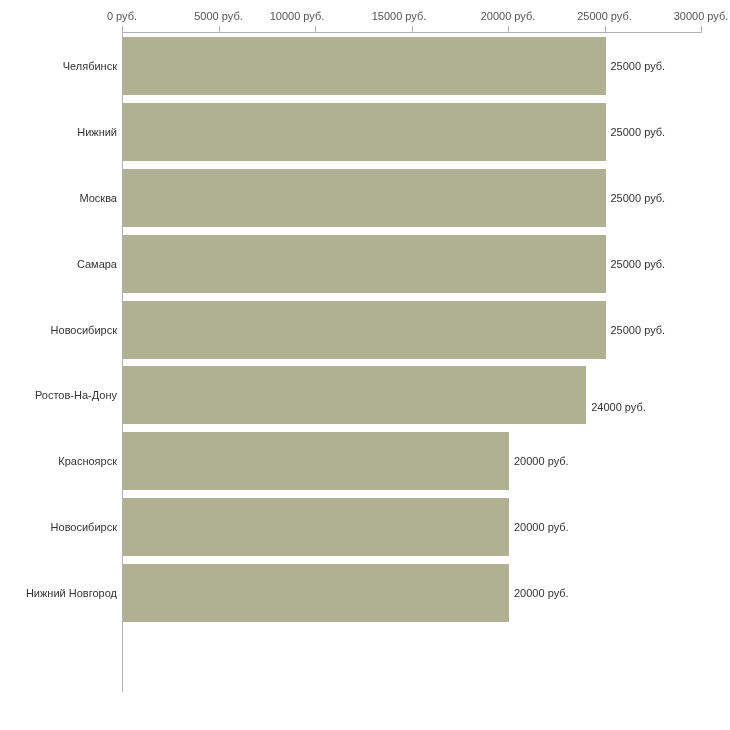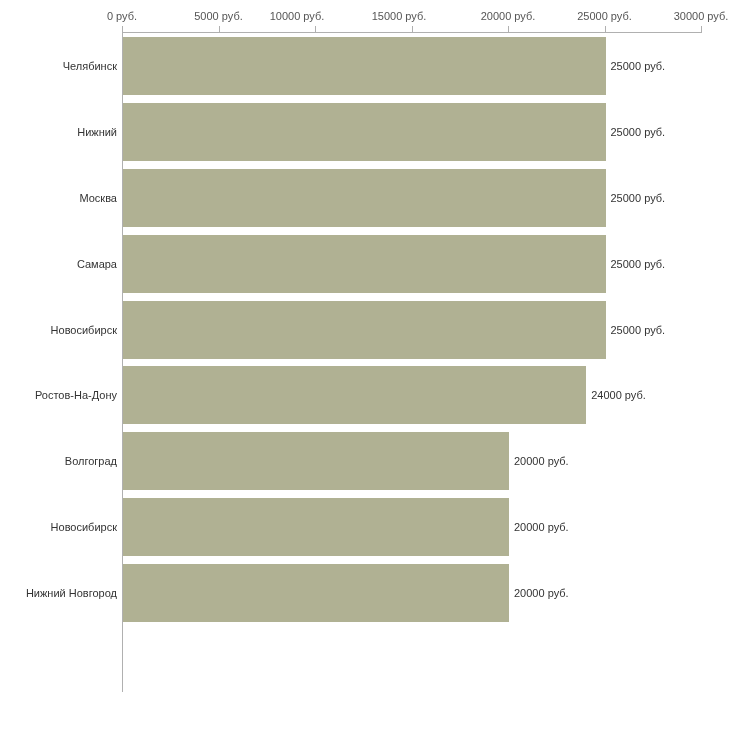--- a/index.html
+++ b/index.html
@@ -137,24 +137,24 @@
         <div class="bar-value" style="left: 482.5px;">25000 руб.</div>
       </div>
       <div class="row" style="height: 65.9px;">
         <div class="cat-label">Новосибирск</div>
         <div class="bar" title="Екатеринбург: 25000 руб." style="width: 482.5px; background: rgb(176, 177, 147);"></div>
         <div class="bar-value" style="left: 482.5px;">25000 руб.</div>
       </div>
       <div class="row" style="height: 65.9px;">
         <div class="cat-label">Ростов-На-Дону</div>
         <div class="bar" title="Ростов-На-Дону: 24000 руб." style="width: 463.2px; background: rgb(176, 177, 147);"></div>
-        <div class="bar-value" style="left: 463.2px;">24000 руб.</div>
+        <div class="bar-value" style="left: 463.2px; margin-top: 12px;">24000 руб.</div>
       </div>
       <div class="row" style="height: 65.9px;">
-        <div class="cat-label">Волгоград</div>
+        <div class="cat-label">Красноярск</div>
         <div class="bar" title="Красноярск: 20000 руб." style="width: 386px; background: rgb(176, 177, 147);"></div>
         <div class="bar-value" style="left: 386px;">20000 руб.</div>
       </div>
       <div class="row" style="height: 65.9px;">
         <div class="cat-label">Новосибирск</div>
         <div class="bar" title="Новосибирск: 20000 руб." style="width: 386px; background: rgb(176, 177, 147);"></div>
         <div class="bar-value" style="left: 386px;">20000 руб.</div>
       </div>
       <div class="row" style="height: 65.9px;">
         <div class="cat-label">Нижний Новгород</div>

